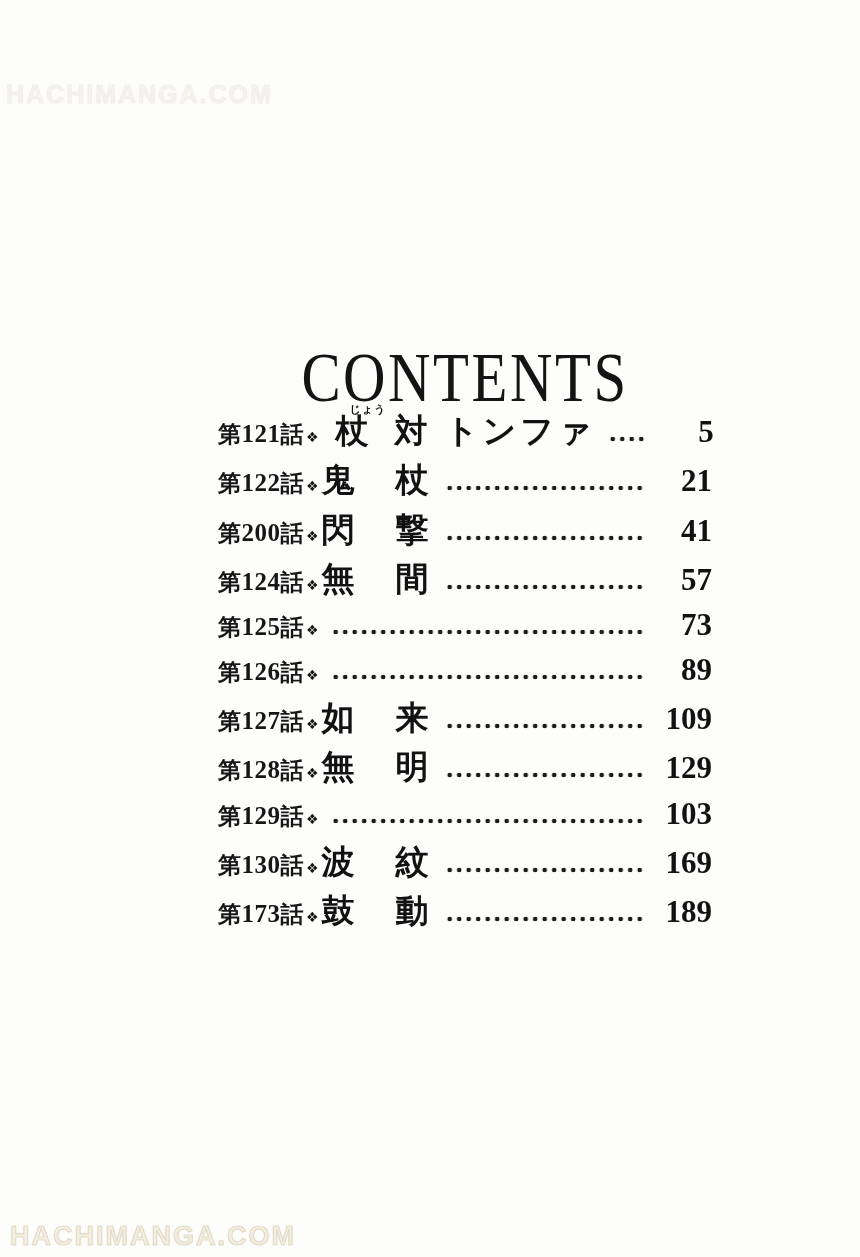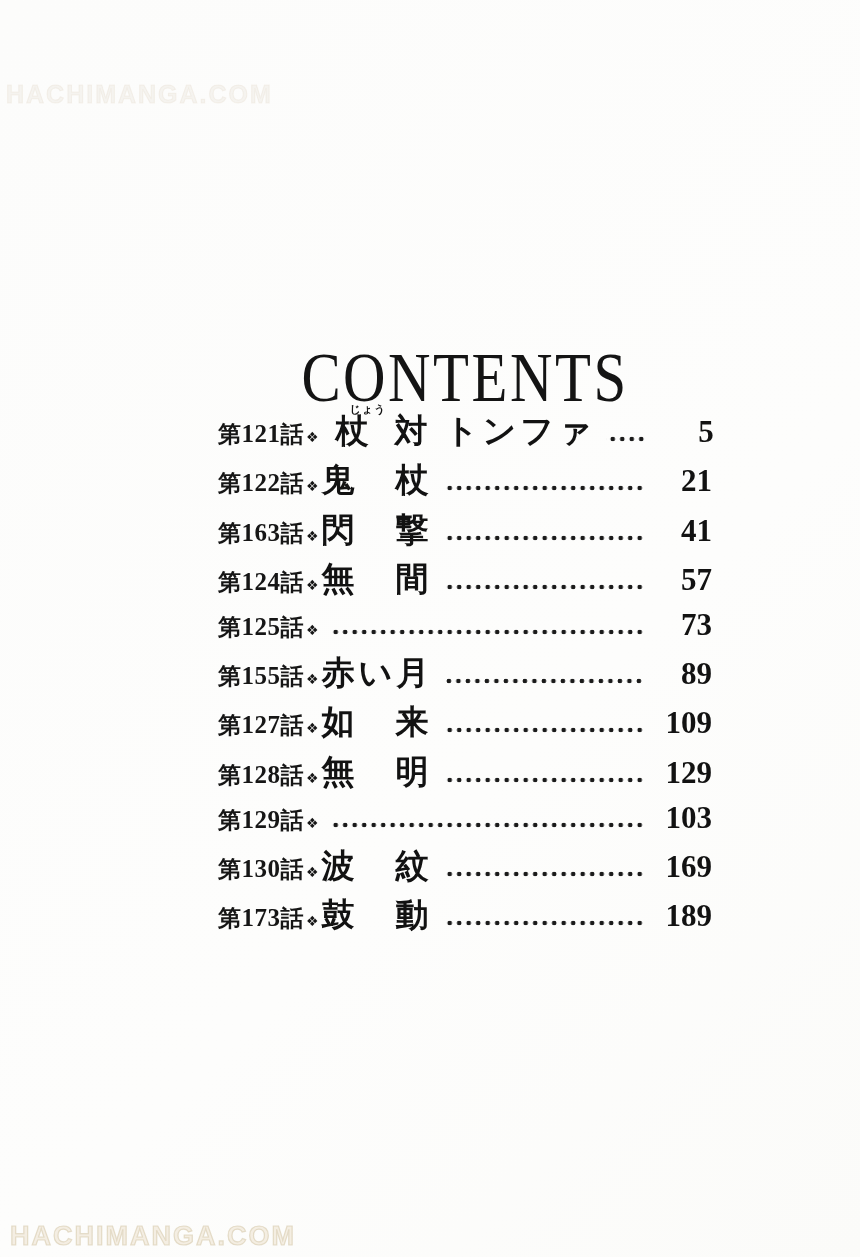--- a/index.html
+++ b/index.html
@@ -128,21 +128,21 @@
 
   <div class="toc-row">
     <span class="row-prefix"><span>第</span><span class="num">122</span><span>話</span></span>
     <span class="row-sep">❖</span>
     <span class="row-title">鬼　杖</span>
     <span class="row-dots"></span>
     <span class="row-page">21</span>
   </div>
 
   <div class="toc-row">
-    <span class="row-prefix"><span>第</span><span class="num">163</span><span>話</span></span>
+    <span class="row-prefix"><span>第</span><span class="num">200</span><span>話</span></span>
     <span class="row-sep">❖</span>
     <span class="row-title">閃　撃</span>
     <span class="row-dots"></span>
     <span class="row-page">41</span>
   </div>
 
   <div class="toc-row">
     <span class="row-prefix"><span>第</span><span class="num">124</span><span>話</span></span>
     <span class="row-sep">❖</span>
     <span class="row-title">無　間</span>
@@ -151,23 +151,22 @@
   </div>
 
   <div class="toc-row">
     <span class="row-prefix"><span>第</span><span class="num">125</span><span>話</span></span>
     <span class="row-sep">❖</span>
     <span class="row-dots"></span>
     <span class="row-page">73</span>
   </div>
 
   <div class="toc-row">
-    <span class="row-prefix"><span>第</span><span class="num">155</span><span>話</span></span>
-    <span class="row-sep">❖</span>
-    <span class="row-title">赤い月</span>
+    <span class="row-prefix"><span>第</span><span class="num">126</span><span>話</span></span>
+    <span class="row-sep">❖</span>
     <span class="row-dots"></span>
     <span class="row-page">89</span>
   </div>
 
   <div class="toc-row">
     <span class="row-prefix"><span>第</span><span class="num">127</span><span>話</span></span>
     <span class="row-sep">❖</span>
     <span class="row-title">如　来</span>
     <span class="row-dots"></span>
     <span class="row-page">109</span>

